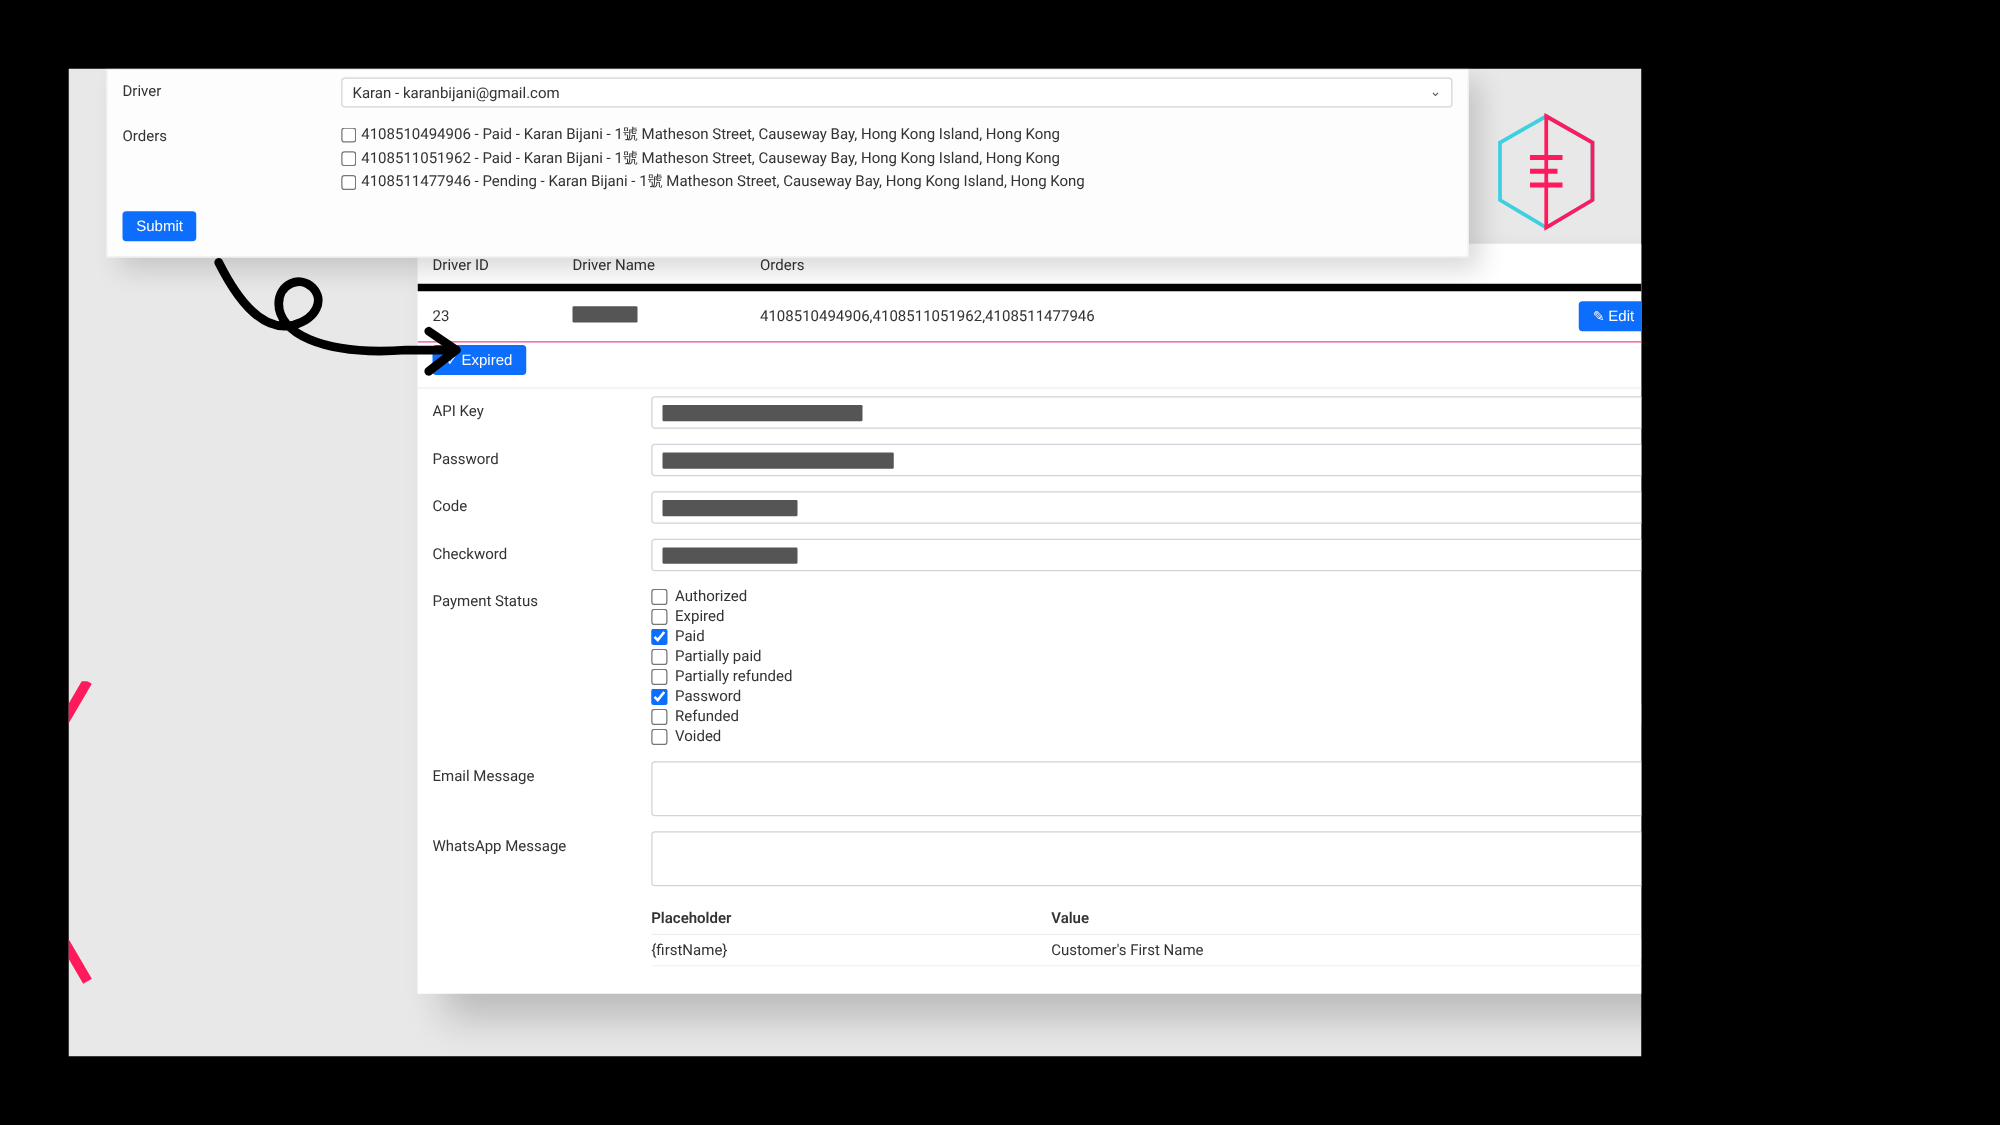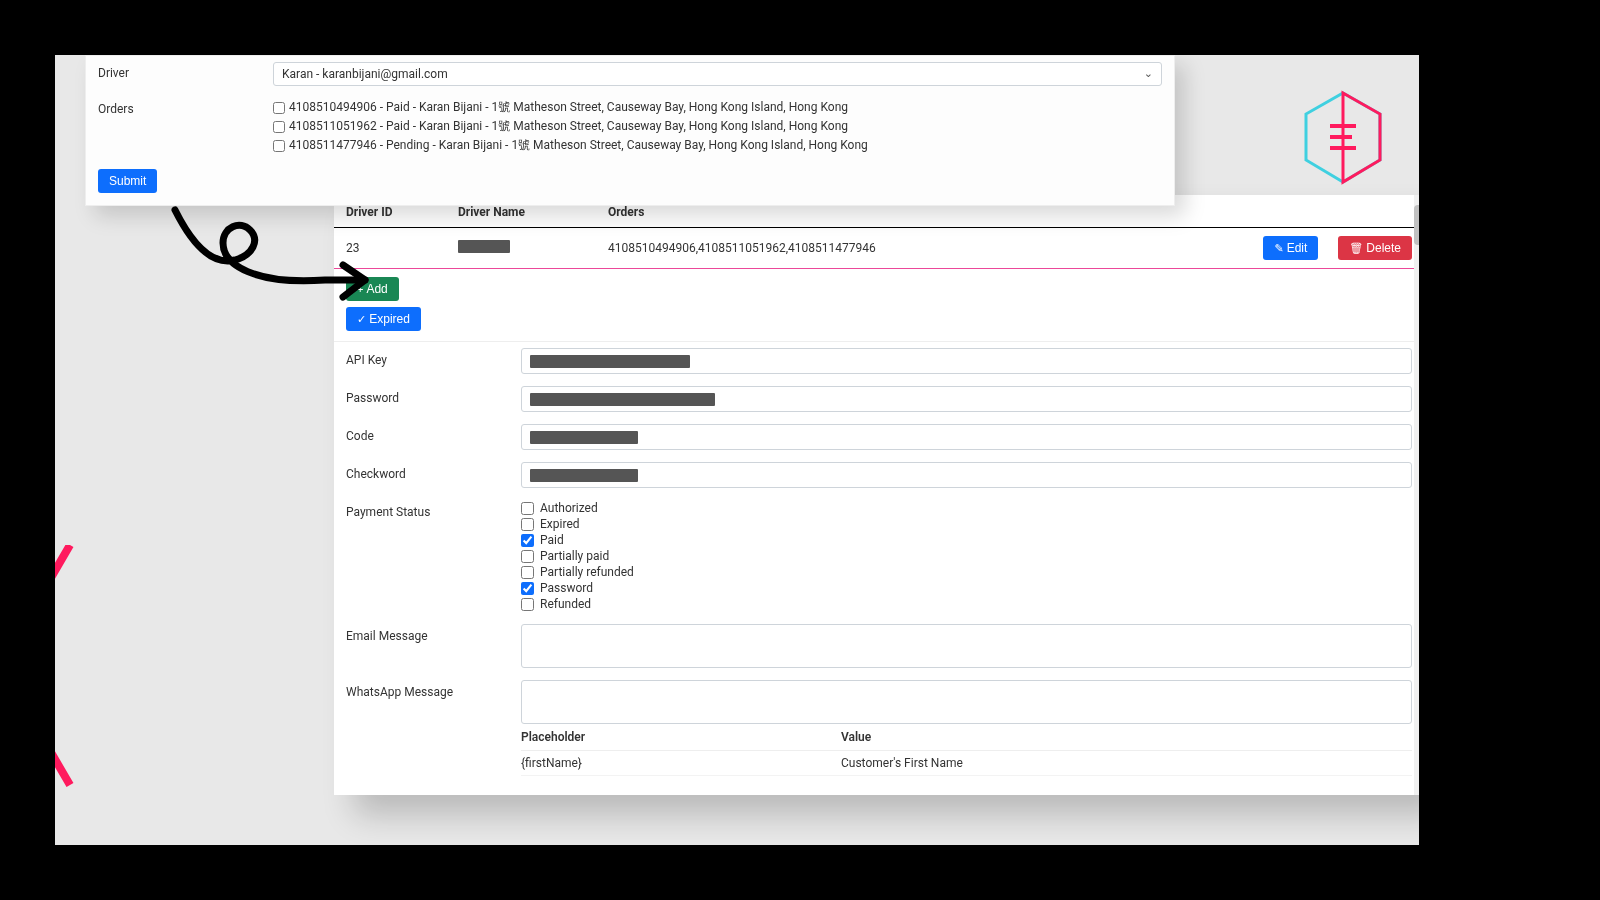--- a/index.html
+++ b/index.html
@@ -8,21 +8,21 @@
   background: #000;
   width: 1600px;
   height: 900px;
   overflow: hidden;
   position: relative;
 }
 .outer-frame {
   position: absolute;
   left: 55px;
   top: 55px;
-  width: 1364px;
+  width: 1258px;
   height: 790px;
   background: #e8e8e8;
   overflow: hidden;
 }
 .top-panel {
   position: absolute;
   left: 30px;
   top: 0;
   width: 1090px;
   background: #fdfdfd;
@@ -61,38 +61,38 @@
   top: 140px;
   width: 1090px;
   height: 600px;
   background:#fff;
   box-shadow: 20px 20px 30px rgba(0,0,0,0.2);
   font-size:12px;
   color:#333;
   overflow-y:auto;
   z-index:1;
 }
-.mp-header { display:flex; padding: 10px 12px 8px; font-weight:700; border-bottom:1px solid #000000;}
+.mp-header { display:flex; padding: 10px 12px 8px; font-weight:400; border-bottom:6px solid #000000;}
 .mp-col-a { width: 112px;}
 .mp-col-b { width: 150px;}
 .mp-col-c { flex:1;}
 .mp-row { display:flex; padding:8px 12px; align-items:center; border-bottom:1px solid #ec4899;}
 .mp-actions { display:flex; gap:20px;}
 .redact { display:inline-block; background:#555; height:13px; border-radius:1px;}
 .mp-addrow { padding: 8px 12px 4px;}
 .mp-confrow { padding: 2px 12px 10px; border-bottom:1px solid #eee;}
 .form-row { display:flex; padding:6px 12px; align-items:flex-start;}
 .form-label { width: 175px; padding-top:5px;}
 .form-field { flex:1;}
 .input-box { width:100%; border:1px solid #ced4da; border-radius:3px; background:#fff; padding:5px 8px; min-height:26px; display:flex; align-items:center;}
 .textarea-box { width:100%; border:1px solid #ced4da; border-radius:3px; background:#fff; min-height:44px;}
 .chk-row { display:flex; align-items:center; gap:6px; padding:1px 0;}
 .chk-row input { width:13px; height:13px; accent-color:#0d6efd;}
 
-.ph-table { margin-top:0;}
+.ph-table { margin-top:12px;}
 .ph-head { display:flex; padding:6px 0; font-weight:600; border-bottom:1px solid #eee;}
 .ph-col-a { width:320px;}
 .ph-body-row { display:flex; padding:5px 0; border-bottom:1px solid #f3f3f3;}
 
 .arrow-svg { position:absolute; left:110px; top:140px; width:220px; height:130px; z-index:3;}
 .logo { position:absolute; right:35px; top:35px; z-index:5; }
 
 .deco-hex { position:absolute; z-index:0; }
 .scrollbar-stub { position:absolute; right:0; top:0; width:10px; height:100%; background:#f0f0f0;}
 .scrollbar-thumb { position:absolute; right:0; top:10px; width:10px; height:40px; background:#c1c1c1; border-radius:4px;}
@@ -171,23 +171,20 @@
       <div class="mp-col-a">23</div>
       <div class="mp-col-b"><span class="redact" style="width:52px;"></span></div>
       <div class="mp-col-c" style="display:flex;align-items:center;">
         <span style="flex:1;">4108510494906,4108511051962,4108511477946</span>
         <div class="mp-actions">
           <button class="btn btn-primary"><span class="ic">✎</span><span>Edit</span></button>
           <button class="btn btn-danger"><span class="ic">🗑</span><span>Delete</span></button>
         </div>
       </div>
     </div>
-    <div class="mp-addrow">
-      <button class="btn btn-success"><span class="ic">+</span><span>Add</span></button>
-    </div>
     <div class="mp-confrow">
       <button class="btn btn-primary"><span class="ic">✓</span><span>Expired</span></button>
     </div>
 
     <div class="form-row">
       <div class="form-label">API Key</div>
       <div class="form-field">
           <div class="input-box">
             <span class="redact" style="width:160px;"></span>
           </div>
@@ -240,20 +237,24 @@
             <input type="checkbox" style="">
             <span>Partially refunded</span>
           </div>
           <div class="chk-row">
             <input type="checkbox" checked="" style="">
             <span>Password</span>
           </div>
           <div class="chk-row">
             <input type="checkbox" style="">
             <span>Refunded</span>
+          </div>
+          <div class="chk-row">
+            <input type="checkbox" style="">
+            <span>Voided</span>
           </div>
         </div>
     </div>
     <div class="form-row">
       <div class="form-label">Email Message</div>
       <div class="form-field">
           <div class="textarea-box"></div>
         </div>
     </div>
     <div class="form-row">

